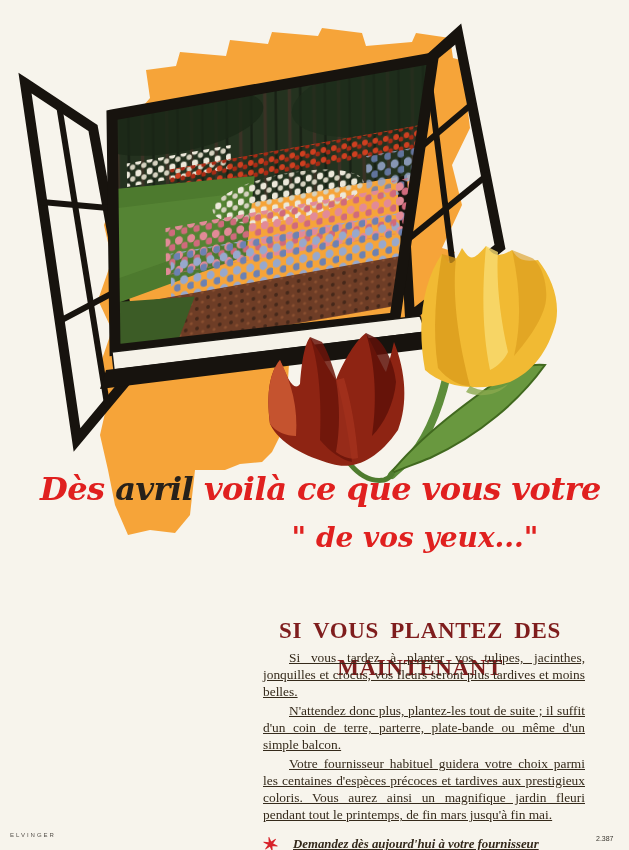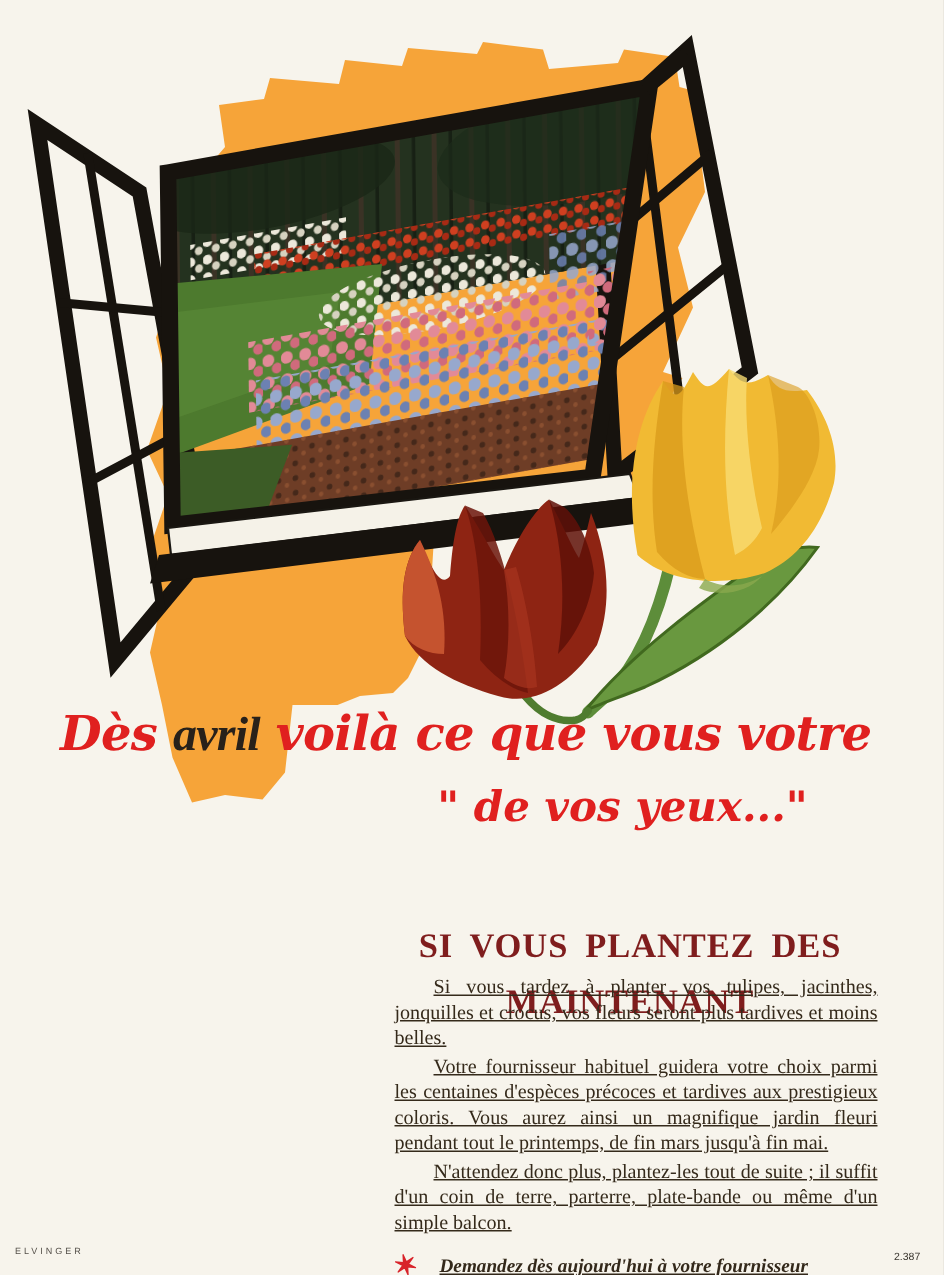--- a/index.html
+++ b/index.html
@@ -13,21 +13,21 @@
     margin:0 auto;
   }
   .art{position:absolute;left:0;top:0;width:629px;height:560px;}
   
   .script-line1{
     position:absolute;left:40px;top:470px;width:580px;
     font-family:"DejaVu Serif", serif;font-style:italic;font-weight:bold;
     font-size:32px;letter-spacing:-0.5px;white-space:nowrap;
     color:#e0201f;
   }
-  .script-line1 .blk{color:#27211a;font-family:Liberation Serif, serif;}
+  .script-line1 .blk{color:#27211a;}
   .script-line2{
     position:absolute;left:250px;top:521px;width:330px;
     font-family:"DejaVu Serif", serif;font-style:italic;font-weight:bold;
     font-size:28px;text-align:center;color:#e0201f;white-space:nowrap;
   }
   .subhead{
     position:absolute;left:246px;top:612px;width:348px;
     text-align:center;color:#7f1d1d;
     font-family:"Liberation Serif", serif;font-weight:bold;
     font-size:23px;line-height:1.62;letter-spacing:0.6px;word-spacing:5px;
@@ -186,22 +186,22 @@
     <span class="red">Dès </span><span class="blk">avril</span><span class="red"> voilà ce que vous votre</span>
   </div>
   <div class="script-line2">" de vos yeux..."</div>
 
   <div class="subhead">
     <div>SI VOUS PLANTEZ DES MAINTENANT</div>
   </div>
 
   <div class="bodycol">
     <p>Si vous tardez à planter vos tulipes, jacinthes, jonquilles et crocus, vos fleurs seront plus tardives et moins belles.</p>
+    <p>N'attendez donc plus, plantez-les tout de suite ; il suffit d'un coin de terre, parterre, plate-bande ou même d'un simple balcon.</p>
     <p>Votre fournisseur habituel guidera votre choix parmi les centaines d'espèces précoces et tardives aux prestigieux coloris. Vous aurez ainsi un magnifique jardin fleuri pendant tout le printemps, de fin mars jusqu'à fin mai.</p>
-    <p>N'attendez donc plus, plantez-les tout de suite ; il suffit d'un coin de terre, parterre, plate-bande ou même d'un simple balcon.</p>
     <div class="note">
       <span class="star">✶</span>
       <p>Demandez dès aujourd'hui à votre fournisseur habituel les oignons à fleurs hollandais robustes et sains. Il suffit de les planter et la nature fera le reste.</p>
     </div>
   </div>
 
   <div class="credit-left">ELVINGER</div>
   <div class="credit-right">2.387</div>
 
 </div>

